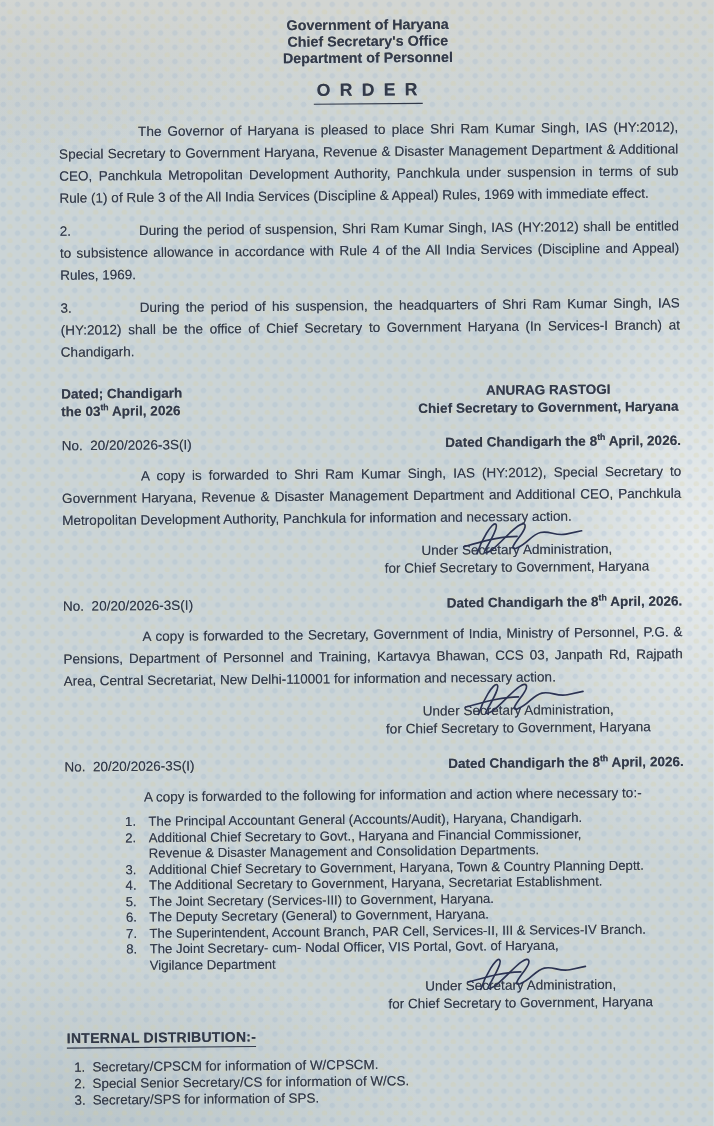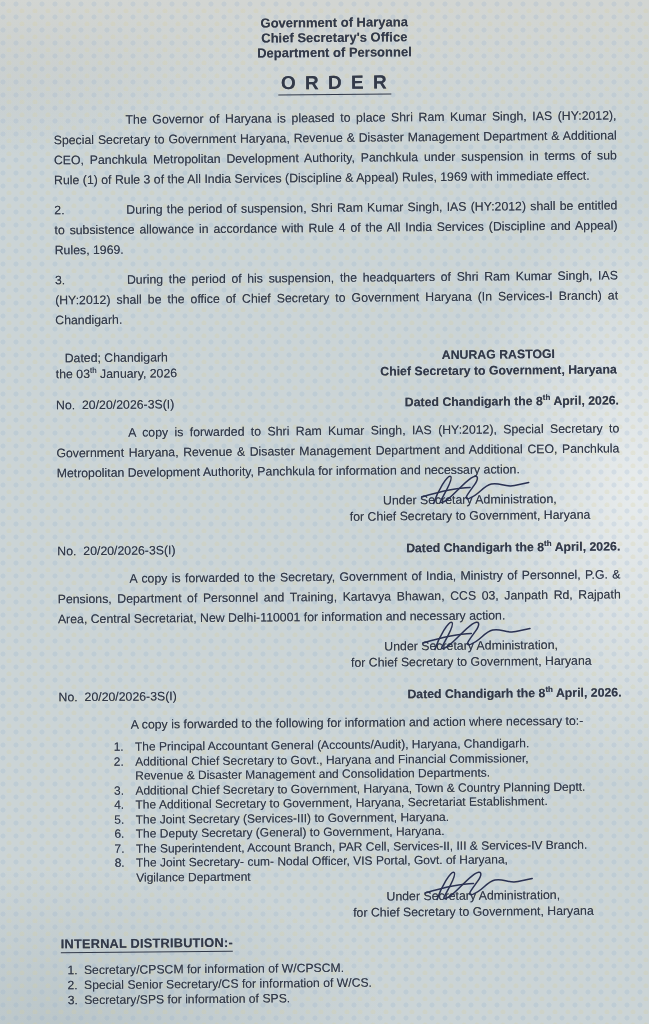--- a/index.html
+++ b/index.html
@@ -29,21 +29,21 @@
     font-size: 12.3px;
     line-height: 20px;
     text-shadow: 0 0 0.6px rgba(45,52,70,0.6);
   }
 
   .doc-header { text-align: center; font-weight: bold; font-size: 13px; line-height: 15px; }
   .order-title { text-align: center; margin-top: 13px; }
   .order-title span {
     display: inline-block;
     font-weight: bold;
-    font-size: 19px;
+    font-size: 16px;
     letter-spacing: 2px;
     border-bottom: 1.6px solid #333a49;
     padding: 0 3px 1px 3px;
   }
 
   .para {
     position: relative;
     margin: 0;
     text-align: justify;
     text-indent: 72px;
@@ -56,21 +56,21 @@
   .p1 { margin-top: 13px; }
   .p-gap { margin-top: 10px; }
 
   .dateline {
     display: flex;
     justify-content: space-between;
     align-items: flex-start;
     margin-top: 20px;
     line-height: 16px;
   }
-  .dateline .left { text-align: center; }
+  .dateline .left { text-align: left; font-weight: bold; }
   .dateline .right { text-align: center; font-weight: bold; margin-right: 2px; }
 
   .refline {
     display: flex;
     justify-content: space-between;
     align-items: baseline;
     line-height: 16px;
   }
   .refline .refno { white-space: pre; }
   .refline .refdate { font-weight: bold; }
@@ -156,21 +156,21 @@
     </p>
 
     <p class="para p-gap">
       <span class="pnum">3.</span>
       <span>During the period of his suspension, the headquarters of Shri Ram Kumar Singh, IAS (HY:2012) shall be the office of Chief Secretary to Government Haryana (In Services-I Branch) at Chandigarh.</span>
     </p>
 
     <div class="dateline">
       <div class="left">
         <div>Dated; Chandigarh</div>
-        <div><span>the 03</span><sup>th</sup><span> January, 2026</span></div>
+        <div><span>the 03</span><sup>th</sup><span> April, 2026</span></div>
       </div>
       <div class="right">
         <div>ANURAG RASTOGI</div>
         <div>Chief Secretary to Government, Haryana</div>
       </div>
     </div>
 
     <div class="refline ref1">
       <span class="refno">No.  20/20/2026-3S(I)</span>
       <span class="refdate"><span>Dated Chandigarh the 8</span><sup>th</sup><span> April, 2026.</span></span>

